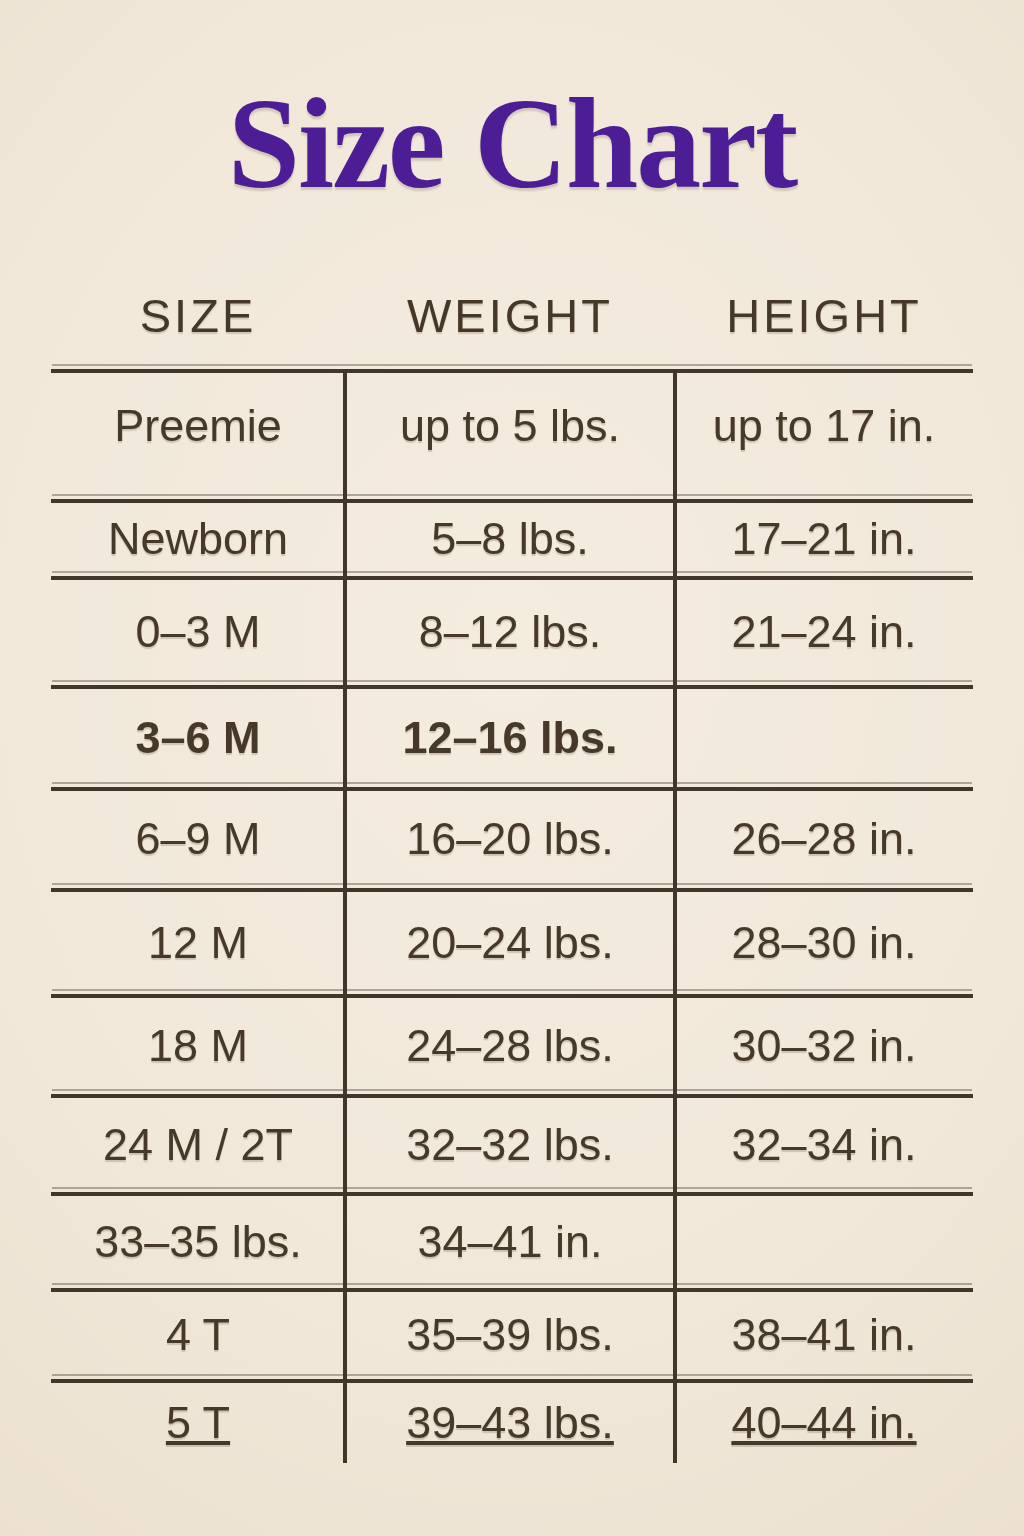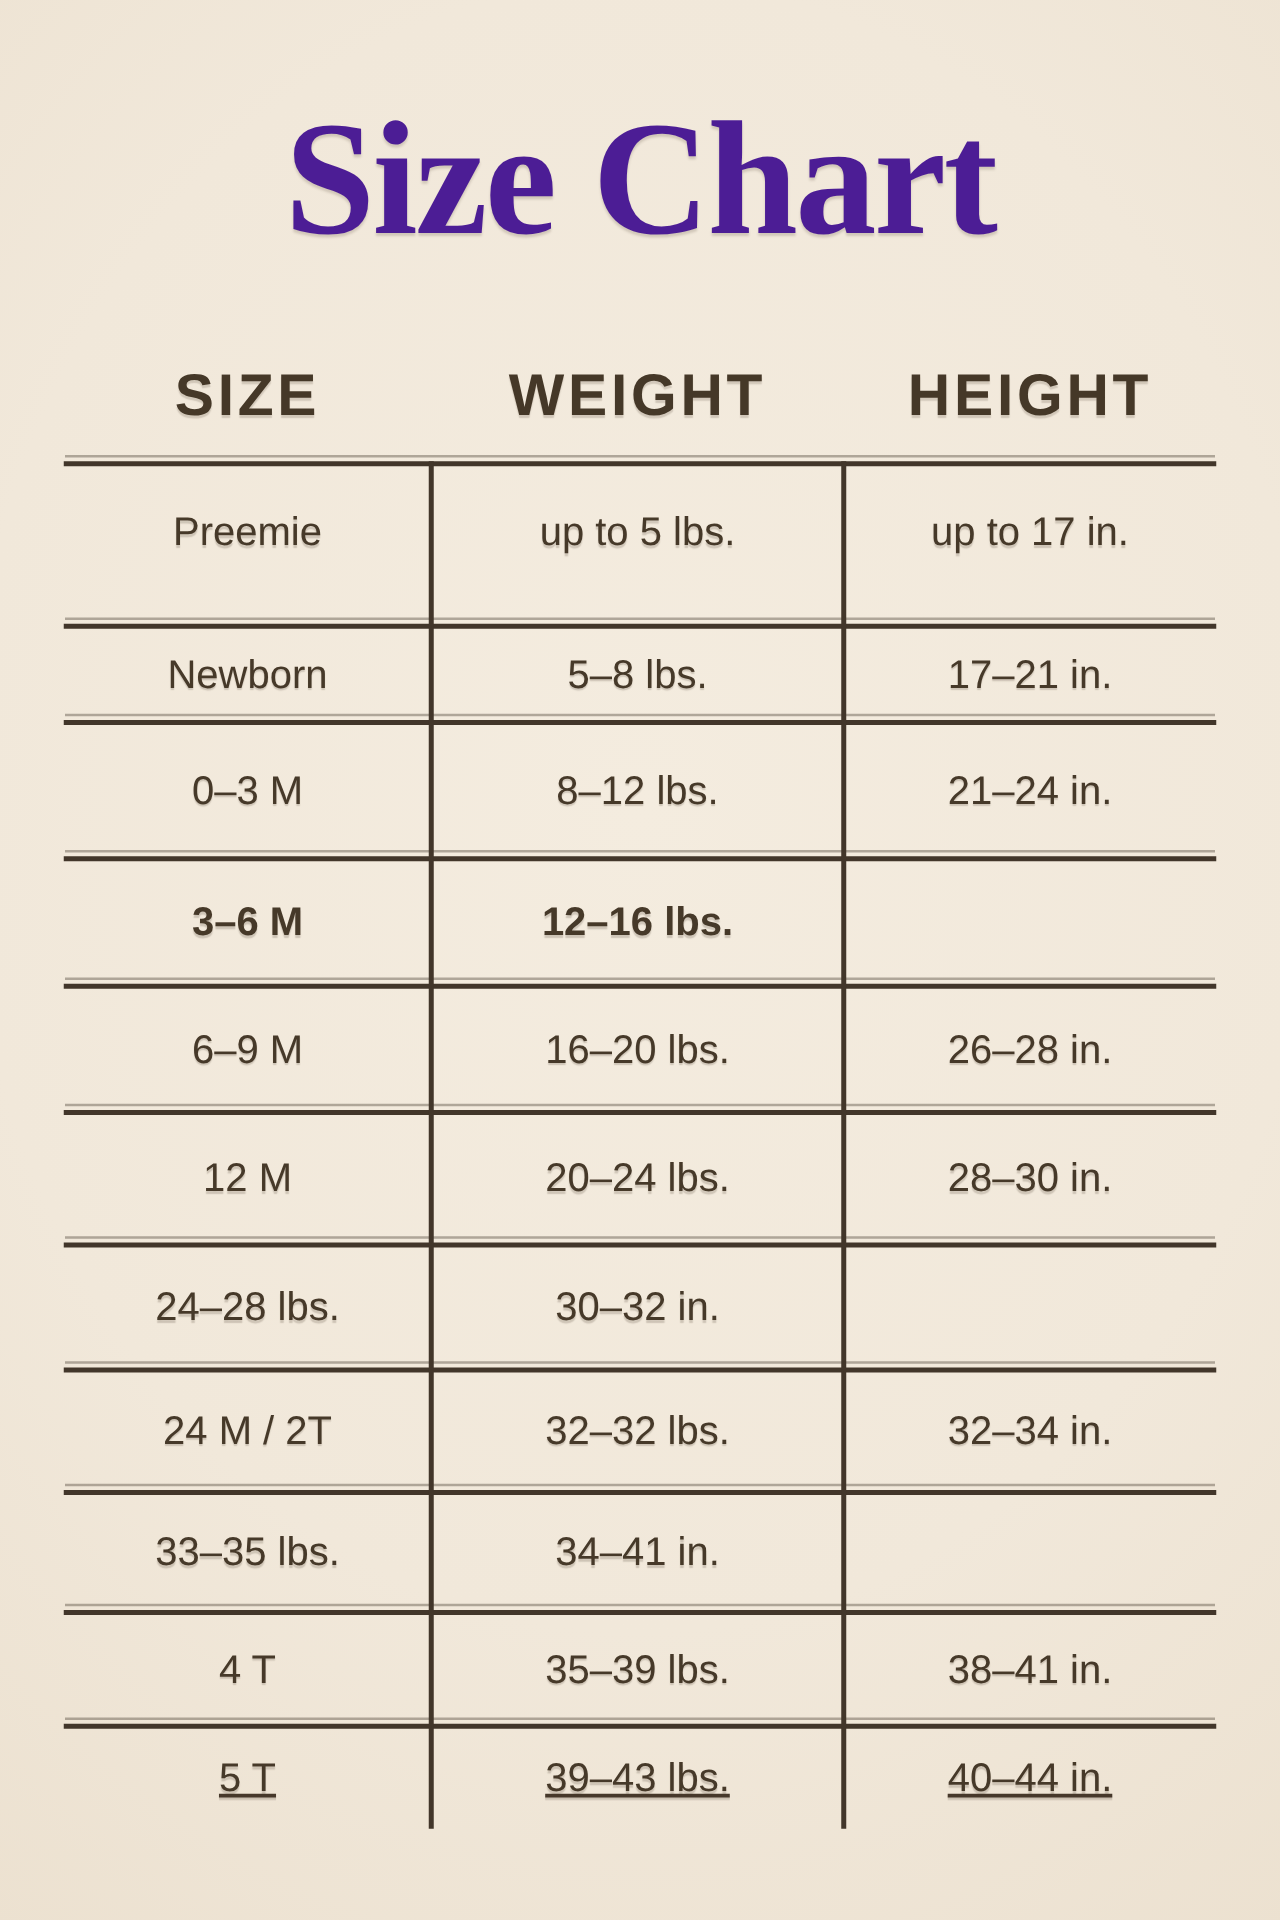--- a/index.html
+++ b/index.html
@@ -32,21 +32,21 @@
     text-shadow: 0 3px 2px rgba(60, 45, 30, 0.18);
   }
   .header-row {
     width: 922px;
     margin: 84px auto 0;
     display: grid;
     grid-template-columns: 294px 330px 298px;
   }
   .hcell {
     text-align: center;
-    font-weight: 700;
+    font-weight: 400;
     font-size: 47px;
     line-height: 1;
     letter-spacing: 3px;
     color: #453828;
     text-shadow: 0 2px 1px rgba(60, 45, 30, 0.18);
   }
   .table {
     width: 922px;
     margin: 30px auto 0;
     position: relative;
@@ -73,21 +73,21 @@
   .rows .row:nth-child(4)  { height: 102px; font-weight: bold; }
   .rows .row:nth-child(5)  { height: 101px; }
   .rows .row:nth-child(6)  { height: 106px; }
   .rows .row:nth-child(7)  { height: 100px; }
   .rows .row:nth-child(8)  { height: 98px;  }
   .rows .row:nth-child(9)  { height: 96px;  }
   .rows .row:nth-child(10) { height: 91px;  }
   .rows .row:nth-child(11) { height: 84px; text-decoration: underline;  }
   .cell {
     text-align: center;
-    font-size: 32px;
+    font-size: 45px;
     line-height: 1;
     color: #463929;
     text-shadow: 0 2px 1px rgba(60, 45, 30, 0.2);
     padding-top: 2px;
   }
   .vline {
     position: absolute;
     top: 0;
     width: 4px;
     height: 100%;
@@ -141,20 +141,21 @@
         <div class="cell">26–28 in.</div>
       </div>
 
       <div class="row">
         <div class="cell">12 M</div>
         <div class="cell">20–24 lbs.</div>
         <div class="cell">28–30 in.</div>
       </div>
 
       <div class="row">
+        <div class="cell">18 M</div>
         <div class="cell">24–28 lbs.</div>
         <div class="cell">30–32 in.</div>
       </div>
 
       <div class="row">
         <div class="cell">24 M / 2T</div>
         <div class="cell">32–32 lbs.</div>
         <div class="cell">32–34 in.</div>
       </div>
 

